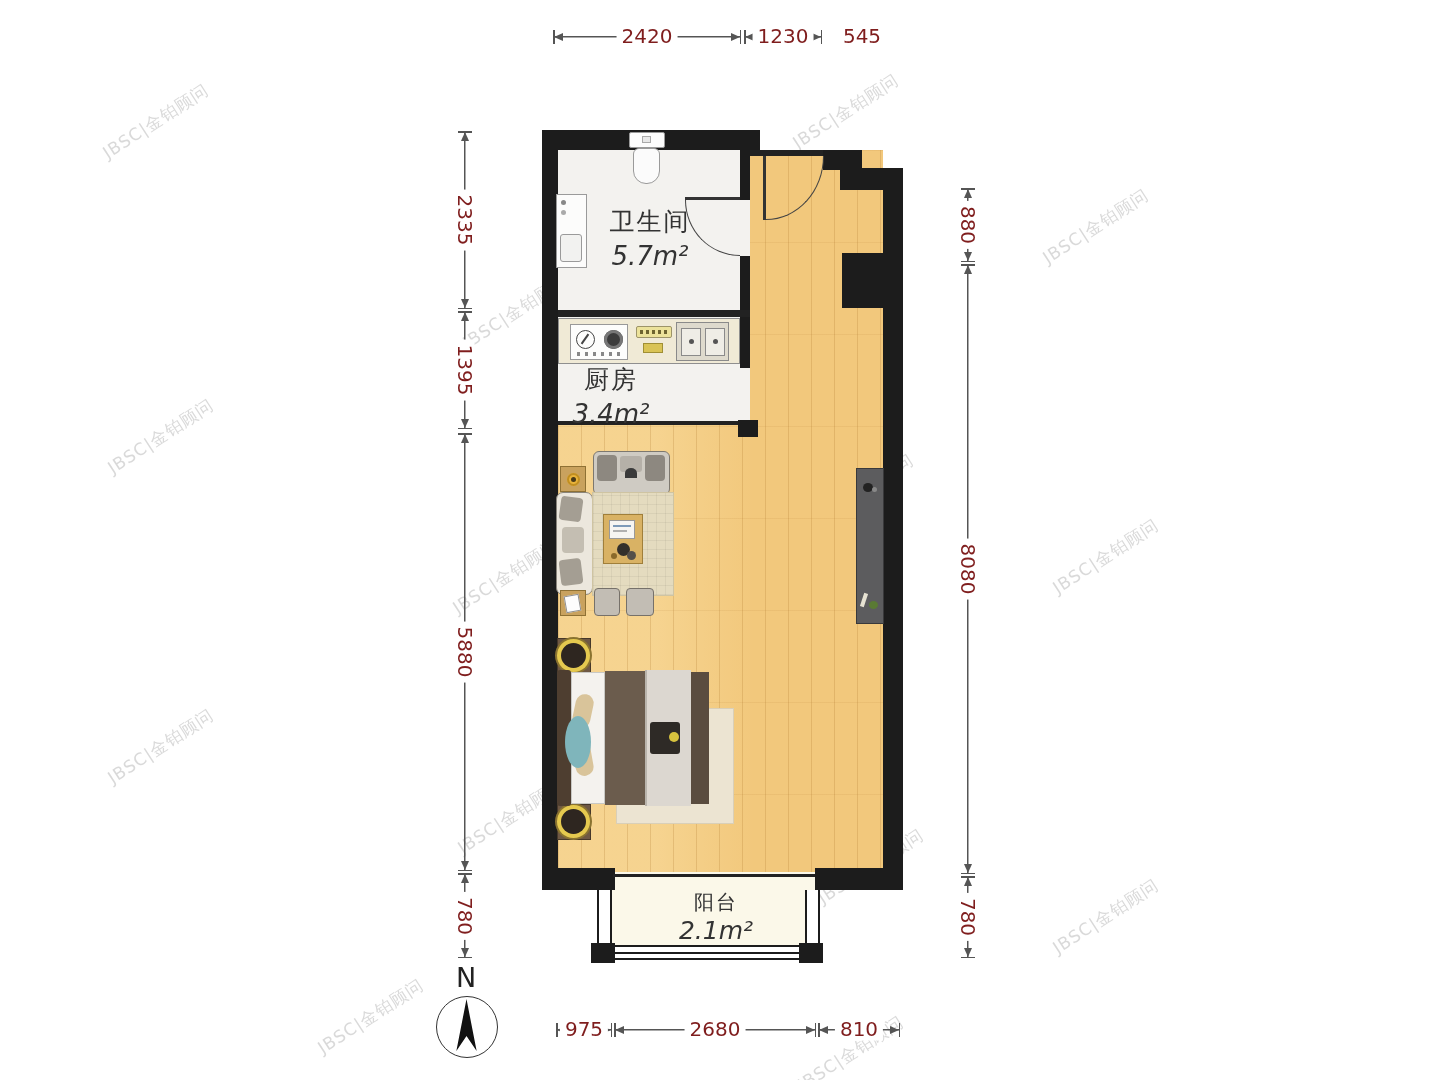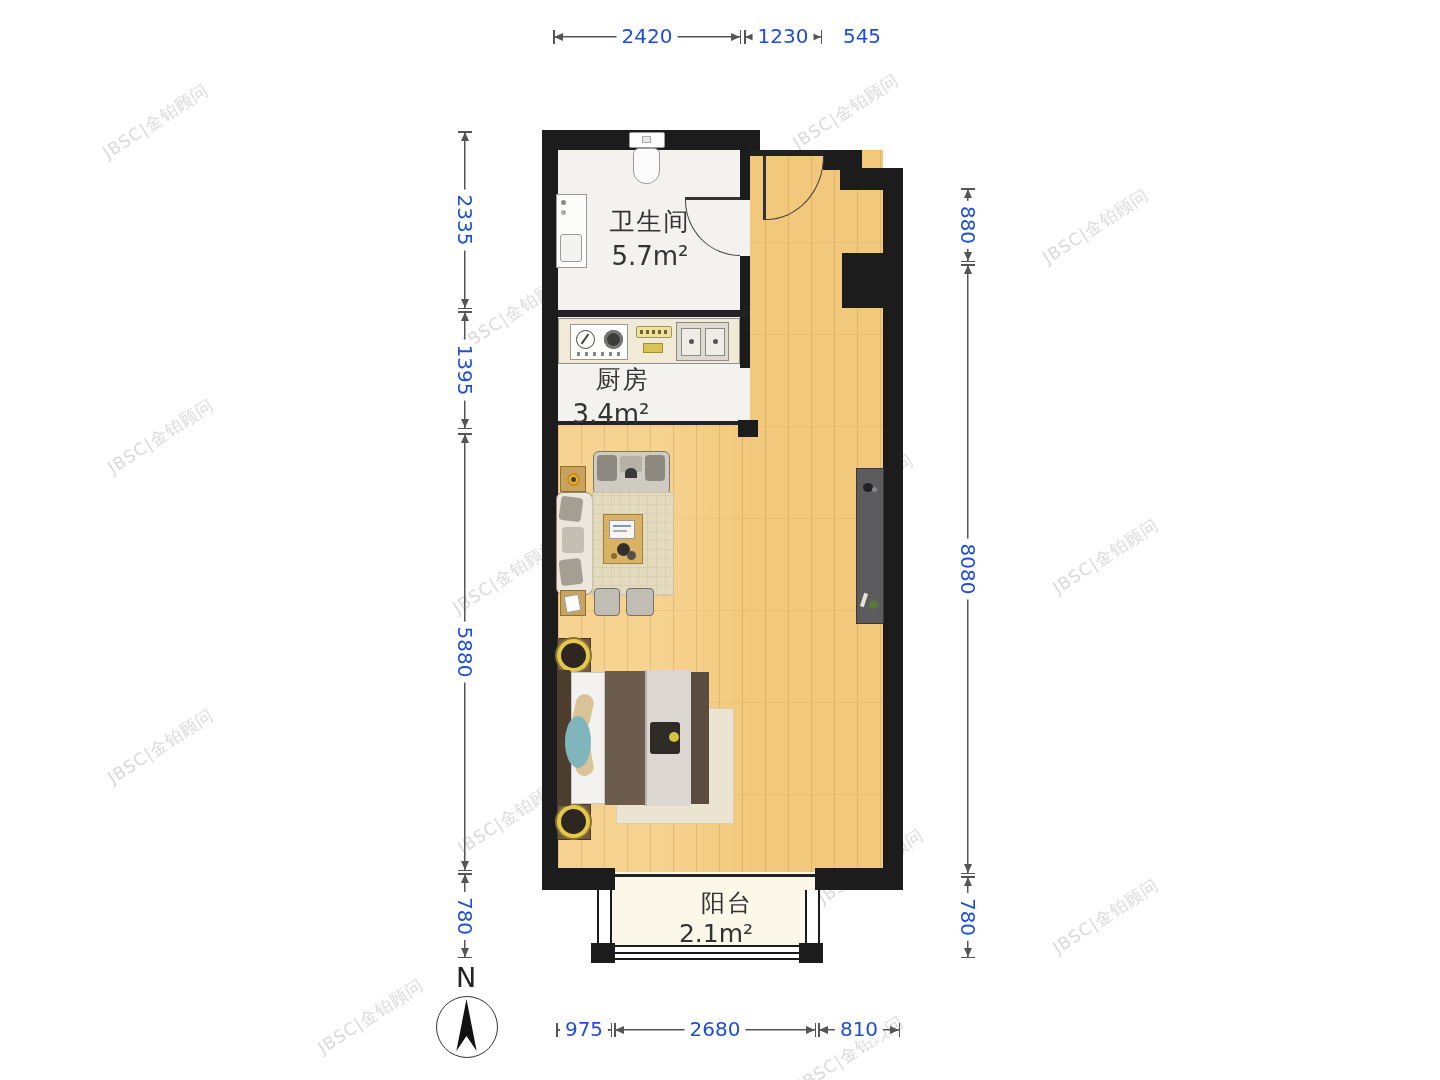--- a/index.html
+++ b/index.html
@@ -11,40 +11,40 @@
   
   .wood{position:absolute;background-color:#f2c87c;
     background-image:
       repeating-linear-gradient(90deg, rgba(166,110,36,0.22) 0 1px, transparent 1px 23px),
       repeating-linear-gradient(180deg, rgba(166,110,36,0.10) 0 1px, transparent 1px 92px),
       linear-gradient(90deg, rgba(255,238,190,0.30) 0 30%, rgba(255,238,190,0) 60%);}
   .whitefloor{position:absolute;background:#f3f2ef;}
   .creamfloor{position:absolute;background:#fbf8e9;}
 
   
-  .dim-h,.dim-v{position:absolute;color:#1d4ed8;}
+  .dim-h,.dim-v{position:absolute;color:#7f1d1d;}
   .dim-h{height:16px;background:linear-gradient(#555 0 0) center/calc(100% - 2px) 1.5px no-repeat;}
   .dim-v{width:16px;background:linear-gradient(#555 0 0) center/1.5px calc(100% - 2px) no-repeat;}
   .ah{position:absolute;width:0;height:0;border-style:solid;}
   .dim-h .ah-l{left:1px;top:50%;margin-top:-4px;border-width:4px 9px 4px 0;border-color:transparent #555 transparent transparent;}
   .dim-h .ah-r{right:1px;top:50%;margin-top:-4px;border-width:4px 0 4px 9px;border-color:transparent transparent transparent #555;}
   .dim-v .ah-t{top:1px;left:50%;margin-left:-4px;border-width:0 4px 9px 4px;border-color:transparent transparent #555 transparent;}
   .dim-v .ah-b{bottom:1px;left:50%;margin-left:-4px;border-width:9px 4px 0 4px;border-color:#555 transparent transparent transparent;}
   .tick{position:absolute;background:#555;}
   .dim-h .tk-l{left:0;top:50%;margin-top:-7px;width:1.5px;height:14px;}
   .dim-h .tk-r{right:0;top:50%;margin-top:-7px;width:1.5px;height:14px;}
   .dim-v .tk-t{top:0;left:50%;margin-left:-7px;height:1.5px;width:14px;}
   .dim-v .tk-b{bottom:0;left:50%;margin-left:-7px;height:1.5px;width:14px;}
   .dim-h .lab{position:absolute;left:50%;top:50%;transform:translate(-50%,-54%);background:#fff;padding:0 5px;font-size:20px;line-height:1.15;white-space:nowrap;}
   .dim-v .lab{position:absolute;left:50%;top:50%;transform:translate(-52%,-50%);background:#fff;padding:5px 0;font-size:20px;line-height:1.0;writing-mode:vertical-rl;white-space:nowrap;}
 
   
   .room-label{position:absolute;transform:translate(-50%,-50%);text-align:center;color:#333;}
-  .room-label .nm{display:block;font-size:25px;letter-spacing:2px;text-align:right;}
-  .room-label .ar{display:block;font-size:26px;margin-top:3px;}
+  .room-label .nm{display:block;font-size:25px;letter-spacing:2px;}
+  .room-label .ar{display:block;font-size:26px;margin-top:3px;font-style:italic;}
 
   
   .door-leaf{position:absolute;background:#333;}
   .arc-br{position:absolute;border-right:1.6px solid #444;border-bottom:1.6px solid #444;border-bottom-right-radius:100% 100%;}
   .arc-bl{position:absolute;border-left:1.6px solid #444;border-bottom:1.6px solid #444;border-bottom-left-radius:100% 100%;}
 
   
   .win-v{position:absolute;background:#fff;border-left:2.5px solid #1c1c1c;border-right:2.5px solid #1c1c1c;}
   .win-h{position:absolute;background:#fff;border-top:2.5px solid #1c1c1c;border-bottom:2.5px solid #1c1c1c;
     background-image:linear-gradient(#1c1c1c 0 0);background-size:100% 2px;background-position:center;background-repeat:no-repeat;}
@@ -211,21 +211,21 @@
 
   <div class="room-label" style="left:650px;top:238px">
     <span class="nm">卫生间</span>
     <span class="ar">5.7m²</span>
   </div>
   <div class="room-label" style="left:611px;top:396px">
     <span class="nm">厨房</span>
     <span class="ar">3.4m²</span>
   </div>
   <div class="room-label" style="left:716px;top:917px">
-    <span class="nm" style="font-size:24px">阳台</span>
+    <span class="nm" style="font-size:20px">阳台</span>
     <span class="ar" style="font-size:25px;margin-top:0">2.1m²</span>
   </div>
 
   <div class="dim-h" style="left:553px;top:29px;width:188px">
     <i class="tick tk-l"></i>
       <i class="ah ah-l"></i>
       <i class="ah ah-r"></i>
       <i class="tick tk-r"></i>
     <span class="lab">2420</span>
   </div>

